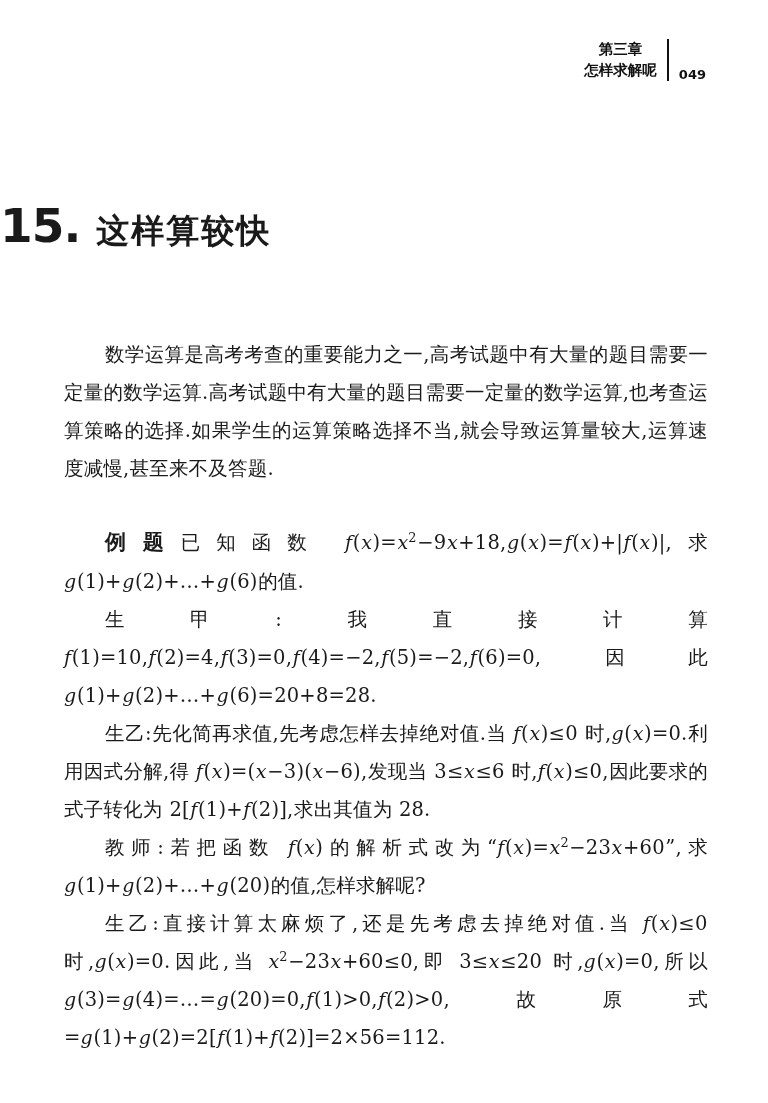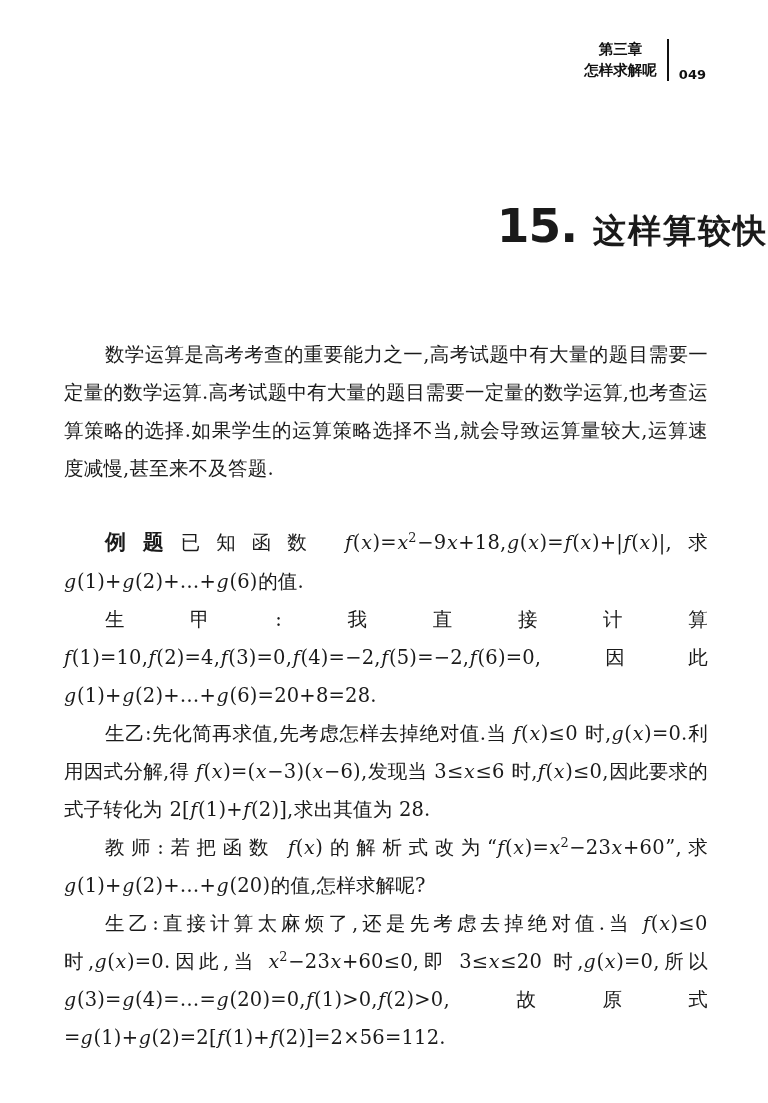--- a/index.html
+++ b/index.html
@@ -56,21 +56,21 @@
     align-self: flex-end;
     padding-bottom: 2px;
   }
 
   
   .title-block {
     position: absolute;
     left: 0;
     top: 198px;
     width: 768px;
-    text-align: right;
+    text-align: left;
   }
   .title-num {
     font-family: "DejaVu Sans", "Liberation Sans", sans-serif;
     font-weight: bold;
     font-size: 47px;
     letter-spacing: -1px;
     vertical-align: baseline;
   }
   .title-text {
     font-family: "DejaVu Sans", "Liberation Sans", sans-serif;

